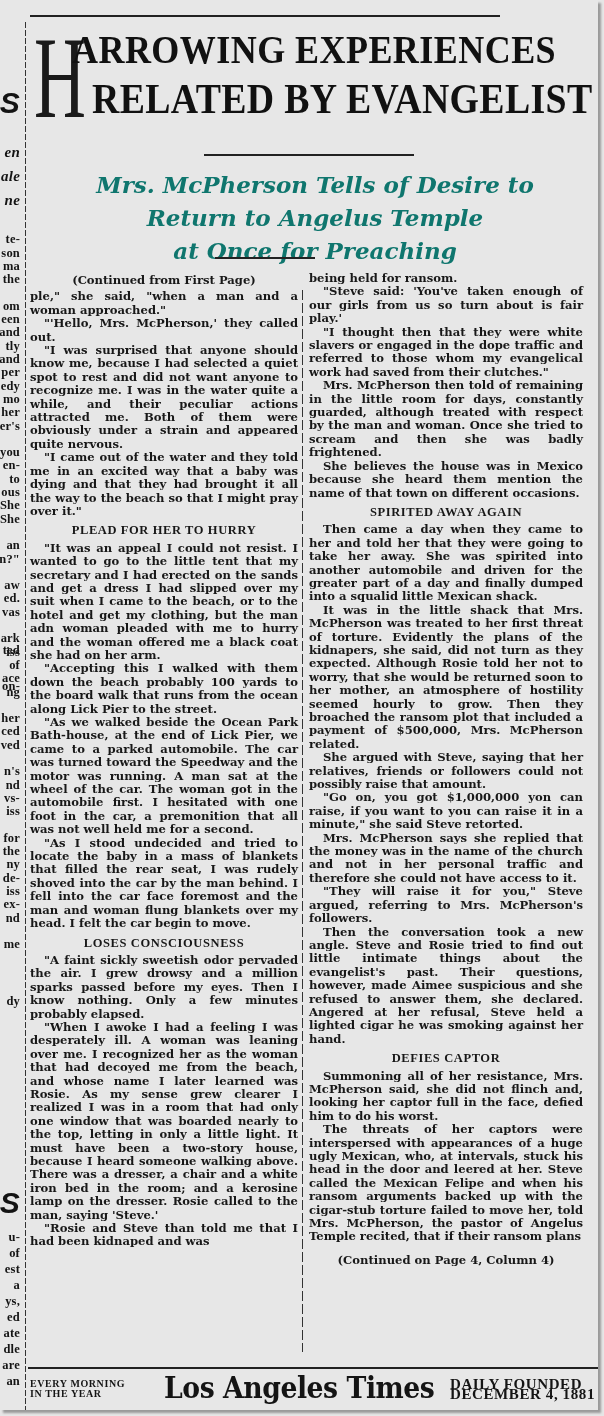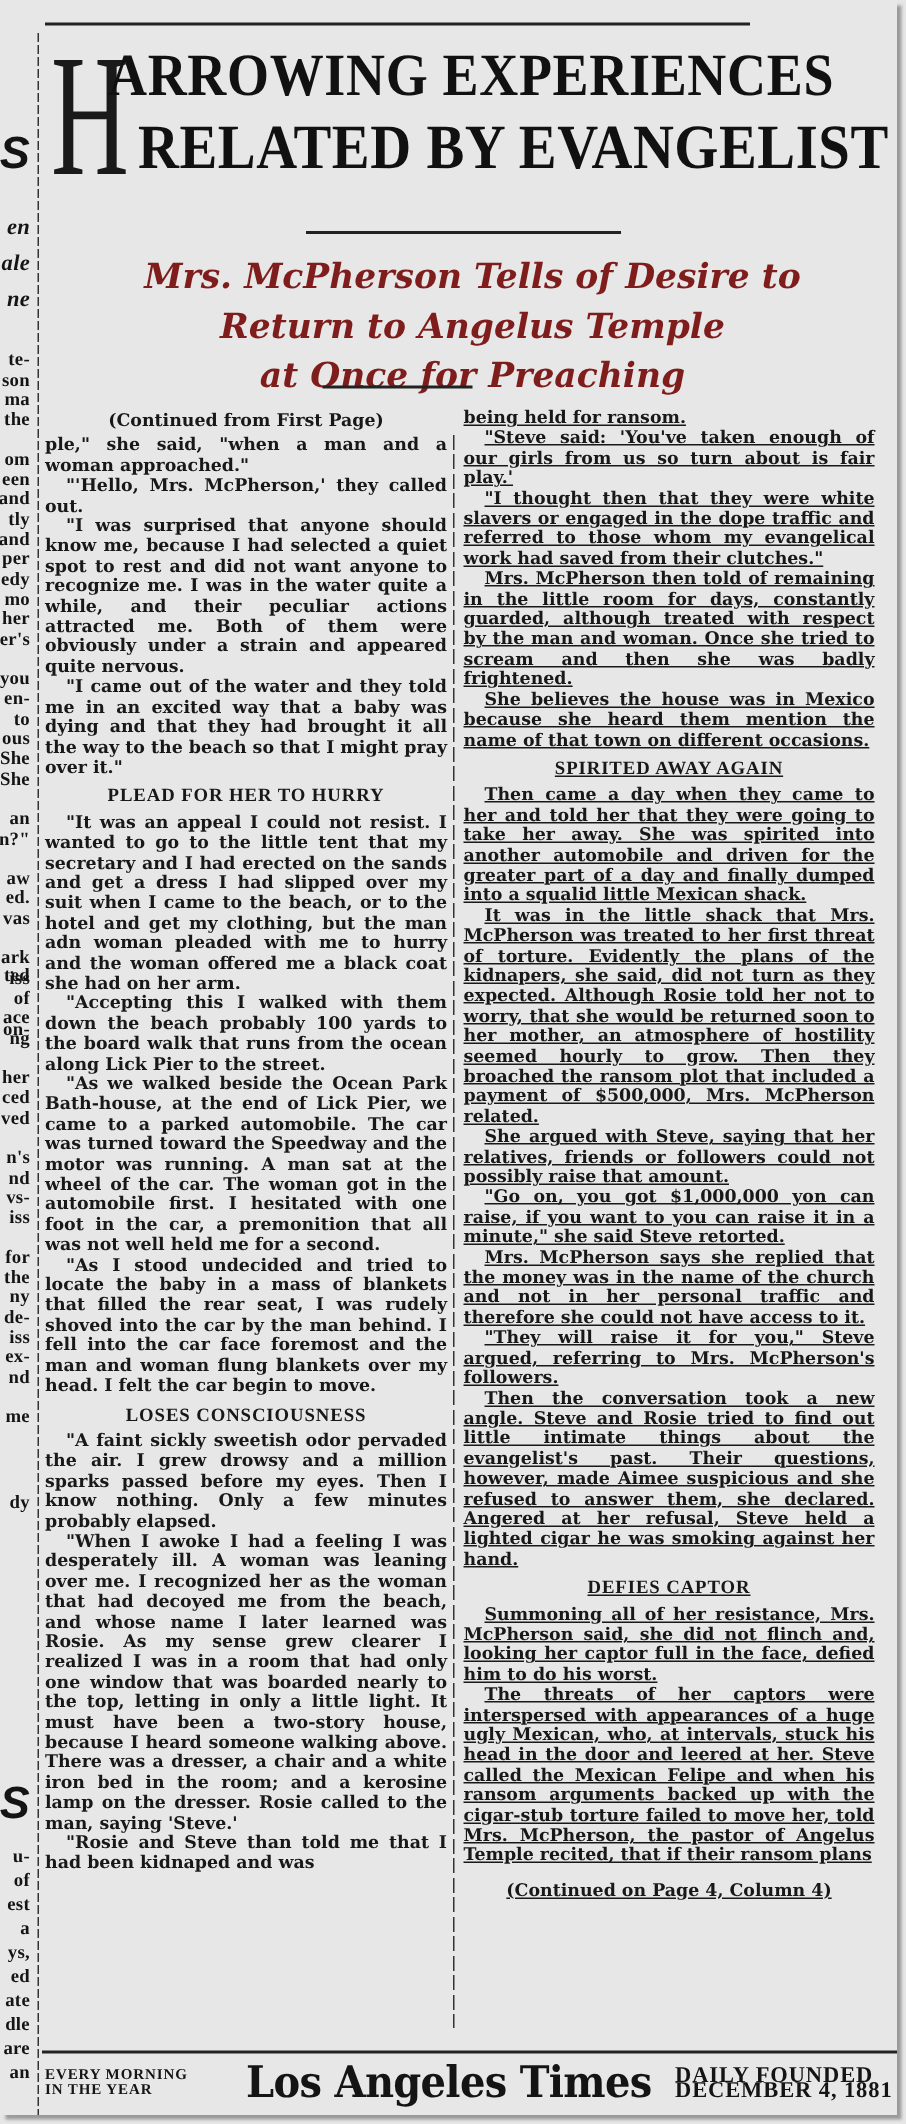--- a/index.html
+++ b/index.html
@@ -44,30 +44,30 @@
   .hl1, .hl2 {
     position: absolute; font-family: "Liberation Serif", serif; font-weight: bold;
     color: #111; white-space: nowrap; transform-origin: left top;
   }
   .hl1 { left: 38px; top: 2px; font-size: 40px; transform: scaleX(0.9); letter-spacing: 0.5px; }
   .hl2 { left: 58px; top: 51px; font-size: 42px; transform: scaleX(0.9); letter-spacing: 0.4px; }
   .head-rule { position: absolute; left: 204px; top: 154px; width: 210px; height: 2px; background: #222; }
   .subhead {
     position: absolute; left: 30px; top: 168px; width: 570px; text-align: center;
     font-family: "DejaVu Serif", serif; font-style: italic; font-weight: bold;
-    font-size: 23px; line-height: 33px; color: #7f1d1d;
+    font-size: 23px; line-height: 33px; color: #0f766e;
   }
   .sub-rule { position: absolute; left: 215px; top: 257px; width: 100px; height: 2px; background: #222; }
   
   .col {
     position: absolute; font-family: "DejaVu Serif", serif; font-weight: bold;
     font-size: 11.6px; line-height: 13.4px; color: #181818; text-align: justify;
   }
   .col1 { left: 30px; top: 272px; width: 268px; }
-  .col2 { left: 309px; top: 272px; width: 274px; text-decoration: underline; }
+  .col2 { left: 309px; top: 272px; width: 274px; }
   .col p { margin: 0; text-indent: 14px; }
   .col p.noindent { text-indent: 0; }
   .col .cont { text-align: center; text-indent: 0; margin: 2px 0 3px 0; }
   .col h3 {
     margin: 6px 0 4px 0; text-align: center; font-size: 12.5px; letter-spacing: 0.6px;
     font-weight: bold; font-family: "Liberation Serif", serif; text-transform: uppercase;
   }
   .col-divider {
     position: absolute; left: 302px; top: 290px; width: 1px; height: 1062px;
     background: repeating-linear-gradient(#333 0 10px, transparent 10px 13px);

